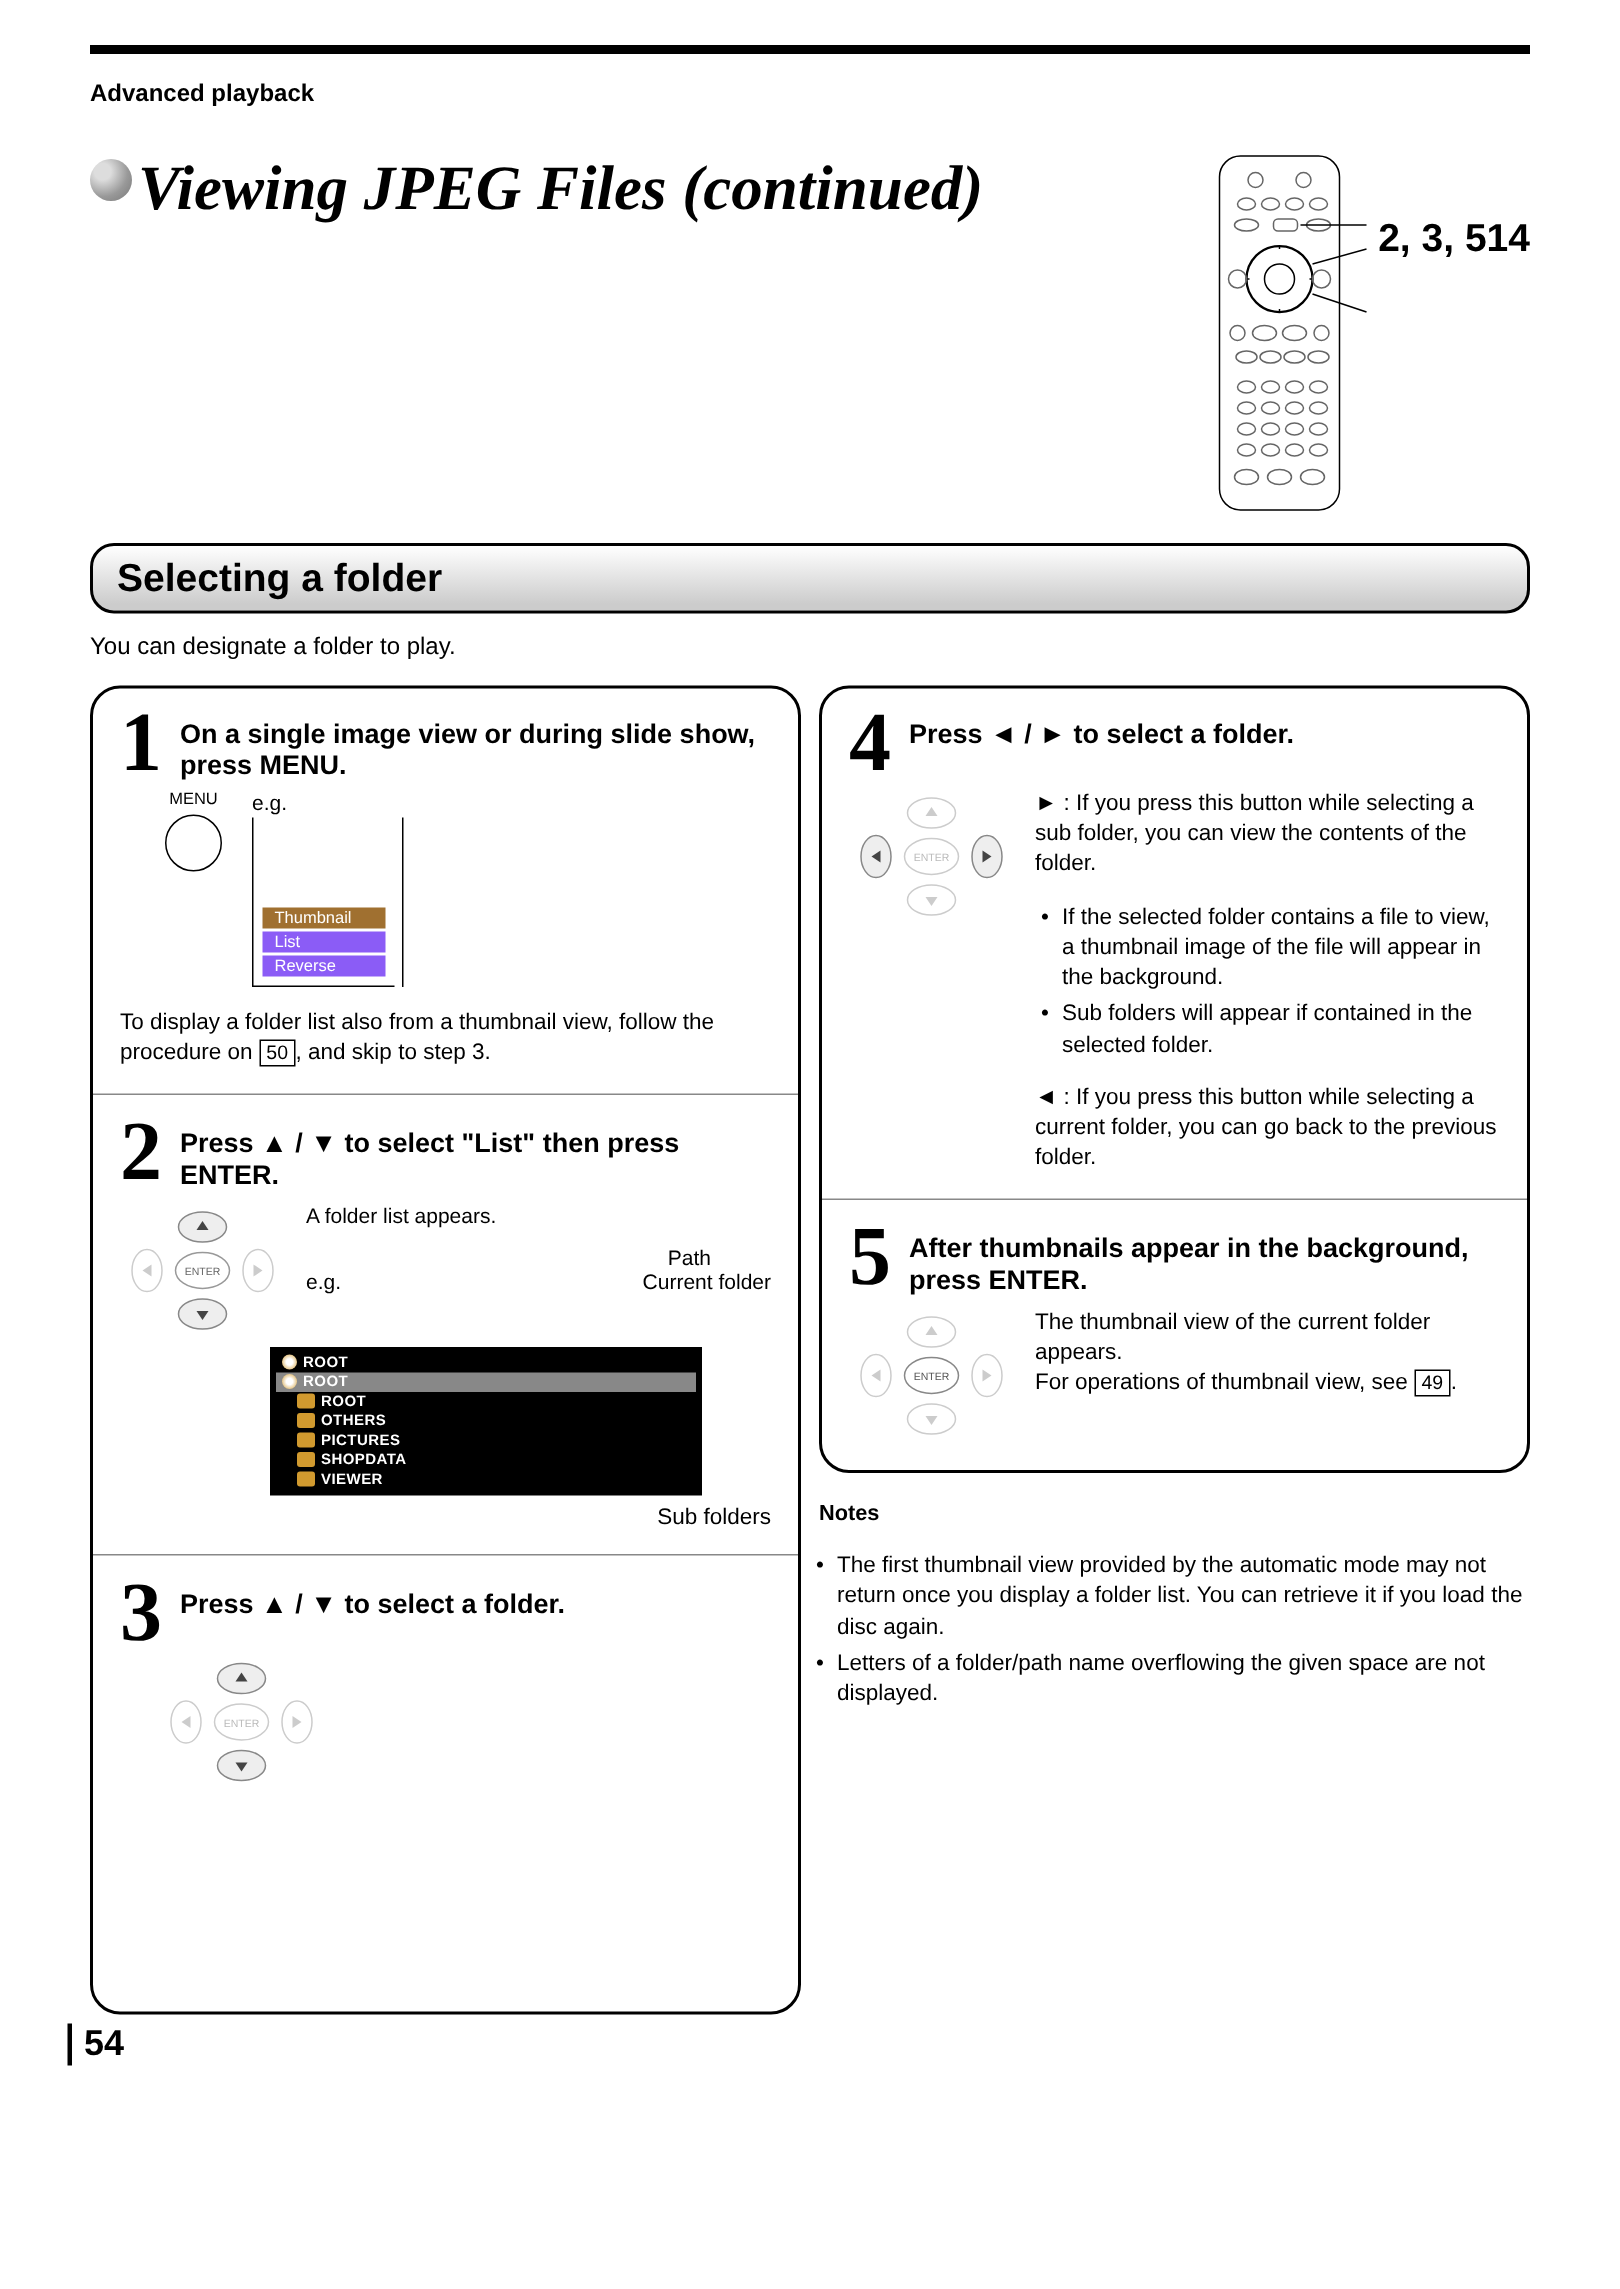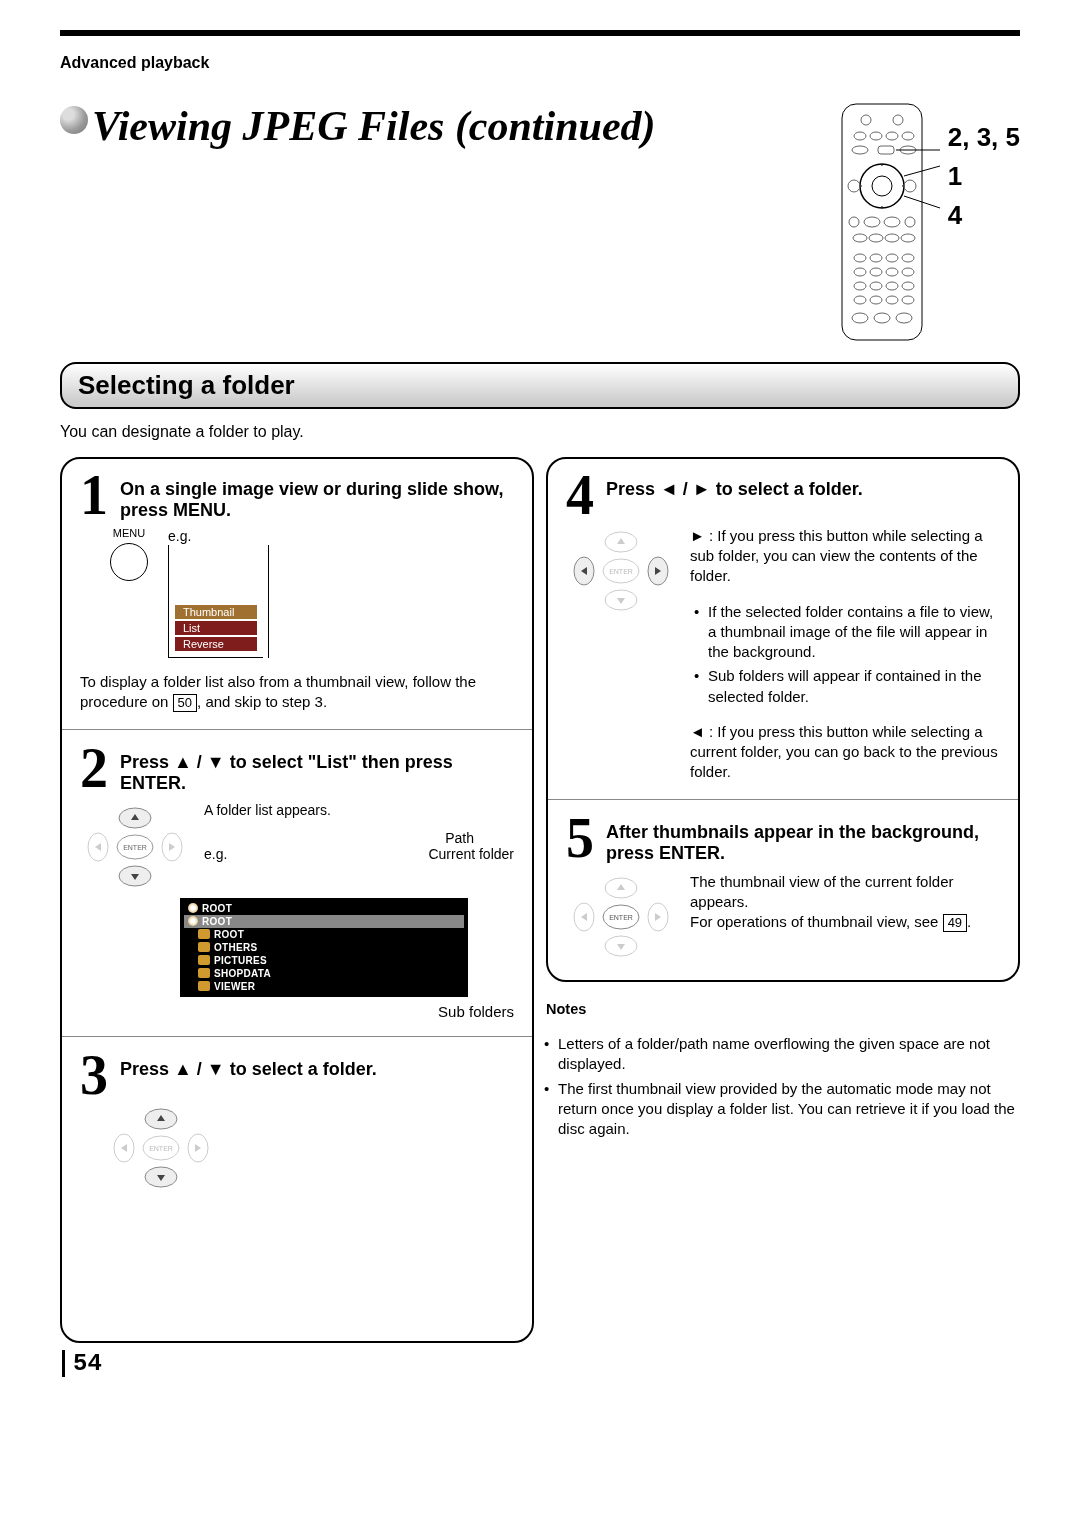--- a/index.html
+++ b/index.html
@@ -44,23 +44,23 @@
     font-weight: bold;
     font-size: 42px;
     flex: 1 1 auto;
   }
   .remote-block {
     display: flex;
     align-items: flex-start;
   }
   .remote-svg { flex: 0 0 auto; }
   .callout-labels {
-    display: flex; flex-direction: column; justify-content: flex-start;
+    display: flex; flex-direction: row; justify-content: flex-start;
     font-size: 26px; font-weight: bold; line-height: 1.5;
-    margin-left: 6px; margin-top: 16px;
+    margin-left: 6px; margin-top: 37px;
   }
   .section-heading-box {
     border: 2px solid #000;
     border-radius: 16px;
     background: linear-gradient(#fff, #ccc 90%);
     padding: 6px 16px;
     margin-top: 10px;
     margin-bottom: 14px;
   }
   .section-heading {
@@ -117,21 +117,21 @@
   .popup {
     border-left: 1px solid #000;
     border-bottom: 1px solid #000;
     padding: 60px 6px 4px 6px;
     position: relative;
   }
   .popup::before {
     content:""; position:absolute; top:0; bottom:-1px; right:-6px; width:1px; background:#000;
   }
   .popup-item {
-    background: #7f1d1d; color: #fff; font-size: 11px; padding: 1px 8px; width: 66px; margin-bottom: 2px; text-align: left;
+    background: #8b5cf6; color: #fff; font-size: 11px; padding: 1px 8px; width: 66px; margin-bottom: 2px; text-align: left;
   }
   .popup-item.sel { background: #a07030; }
   .mini-text { font-size: 15px; line-height: 1.35; margin-top: 14px; }
   .pageref {
     display: inline-block; border: 1px solid #000; padding: 0 4px; font-size: 13px; line-height: 1.2; vertical-align: baseline;
   }
   .dpad-row { display: flex; align-items: flex-start; gap: 14px; margin-top: 8px;}
   .folder-panel {
     background: #000; width: 280px; margin-top: 6px; padding: 4px;
     font-size: 11px;
@@ -144,26 +144,25 @@
   .folder-select-bar { color: #fff; font-size: 9px; padding-top: 50px; padding-bottom: 2px; padding-left: 4px; }
   .label-small { font-size: 14px; }
   .sub-label { font-size: 15px; margin-left: 60px; margin-top: 6px;}
   .bullets { list-style: none; padding-left: 18px; font-size: 15px; line-height: 1.35; }
   .bullets li { position: relative; margin-bottom: 4px; }
   .bullets li::before { content: "•"; position: absolute; left: -14px; top: 0; }
   .notes-block { font-size: 14.5px; line-height: 1.35; margin-top: 18px;}
   .notes-title { font-weight: bold; margin-bottom: 2px; }
   .page-num {
     position: absolute;
-    bottom: 18px; left: 62px;
+    bottom: 18px; left: 45px;
     border-left: 3px solid #000;
     padding-left: 8px;
     font-size: 24px;
     font-weight: bold;
-    font-family: Liberation Mono, monospace;
   }
   .hr-step { border: none; border-top: 1px solid #888; margin: 16px -18px; }
   .callouts-step2 { font-size: 14px; }
 </style>
 </head>
 <body>
 
 <div class="page">
   <div class="top-bar"></div>
   <div class="section-label">Advanced playback</div>
@@ -409,21 +408,21 @@
               <span>For operations of thumbnail view, see </span>
               <span class="pageref">49</span><span>.</span>
             </div>
           </div>
         </div>
       </div>
 
       <div class="notes-block">
         <div class="notes-title">Notes</div>
         <ul class="bullets" style="padding-left:12px;">
+          <li>The first thumbnail view provided by the automatic mode may not return once you display a folder list. You can retrieve it if you load the disc again.</li>
           <li>Letters of a folder/path name overflowing the given space are not displayed.</li>
-          <li>The first thumbnail view provided by the automatic mode may not return once you display a folder list. You can retrieve it if you load the disc again.</li>
         </ul>
       </div>
     </div>
   </div>
 
   <div class="page-num">54</div>
 </div>
 
 </body></html>

